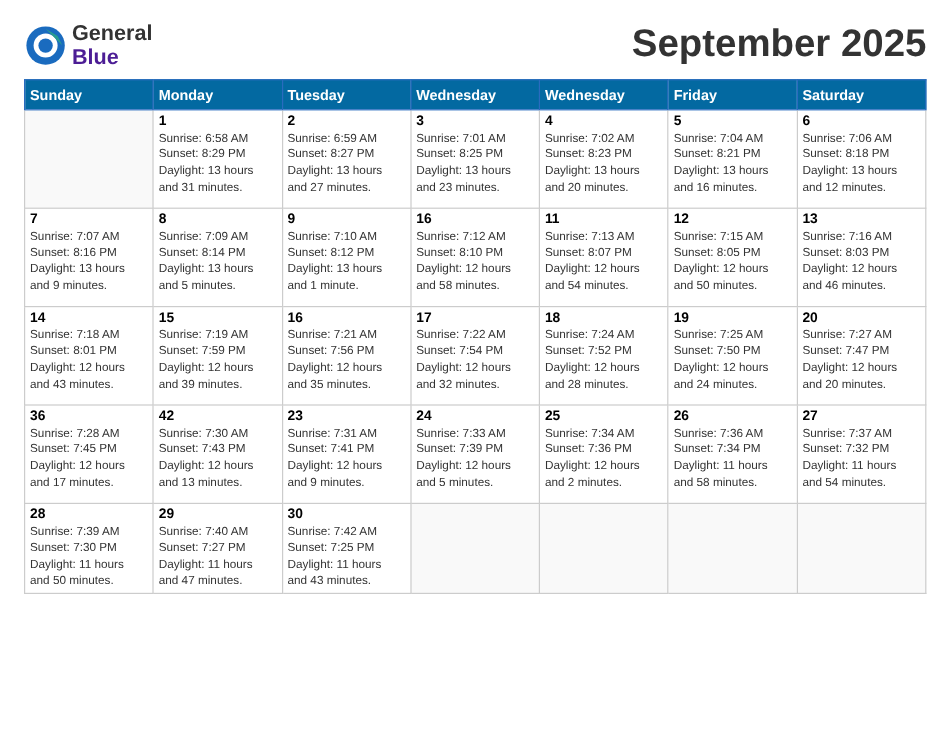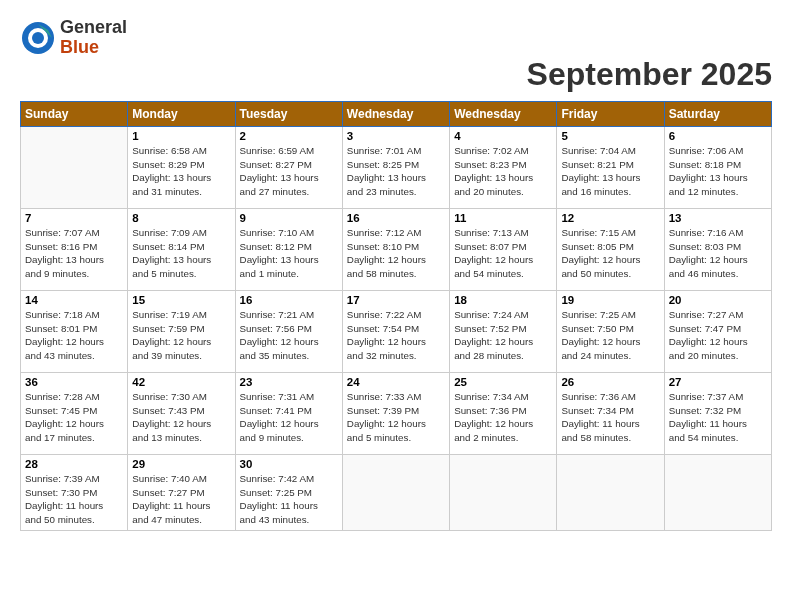--- a/index.html
+++ b/index.html
@@ -29,46 +29,45 @@
     .logo-text {
       font-size: 18px;
       font-weight: bold;
       color: #333;
       line-height: 1.1;
     }
     .logo-text span {
       display: block;
     }
     .logo-text .general { color: #333; }
-    .logo-text .blue { color: #c2410c; }
+    .logo-text .blue { color: #4c1d95; }
     .logo-icon {
       width: 36px;
       height: 36px;
       margin-right: 4px;
     }
     .title-block {
       text-align: right;
     }
     .month-title {
       font-size: 32px;
       font-weight: bold;
       color: #333;
-      margin-top: 38px;
     }
     .subtitle {
       font-size: 15px;
       color: #555;
     }
     .calendar {
       width: 100%;
       border-collapse: collapse;
       font-size: 10.5px;
     }
     .calendar th {
-      background: #a16207;
+      background: #0369a1;
       color: #fff;
       padding: 5px 4px;
       text-align: left;
       font-weight: bold;
       font-size: 12px;
       border: 1px solid #2a6bbf;
     }
     .calendar td {
       border: 1px solid #ccc;
       vertical-align: top;

